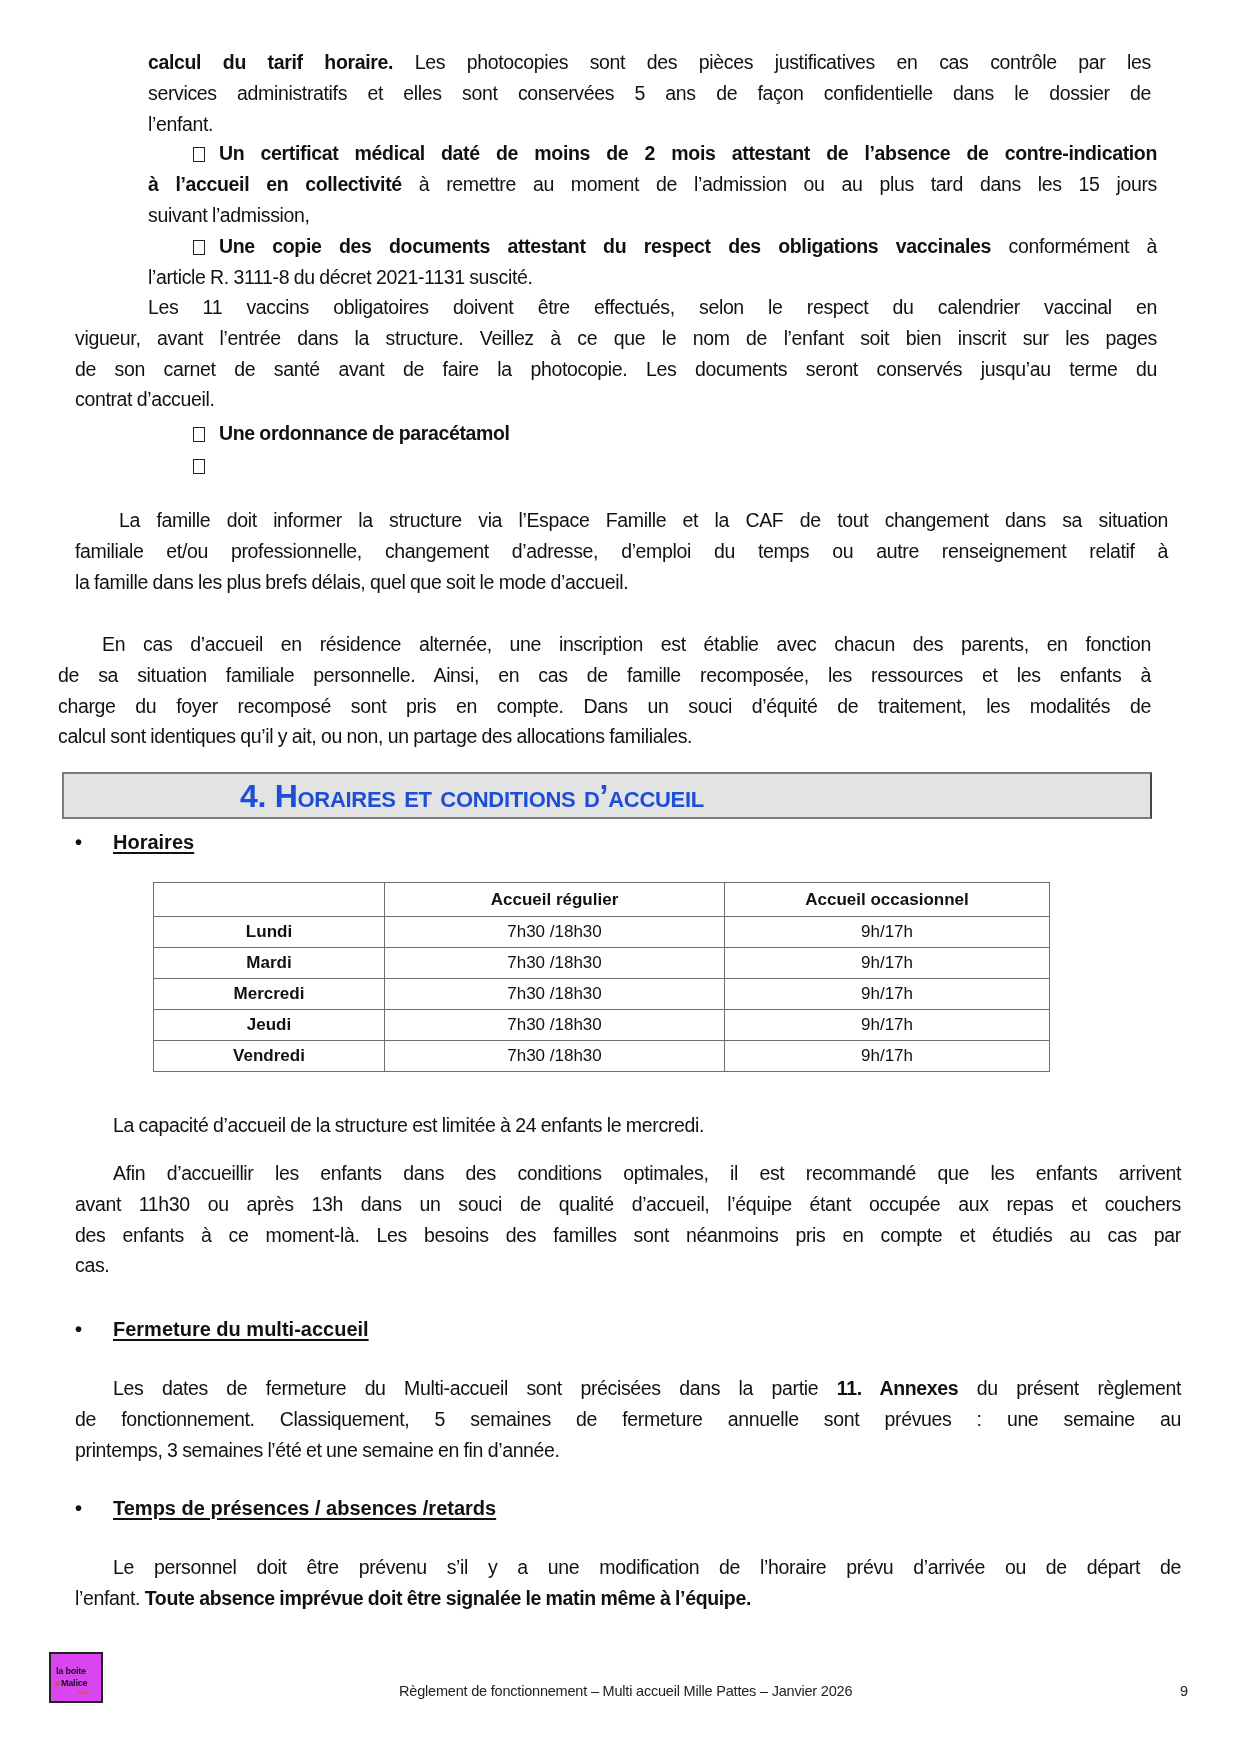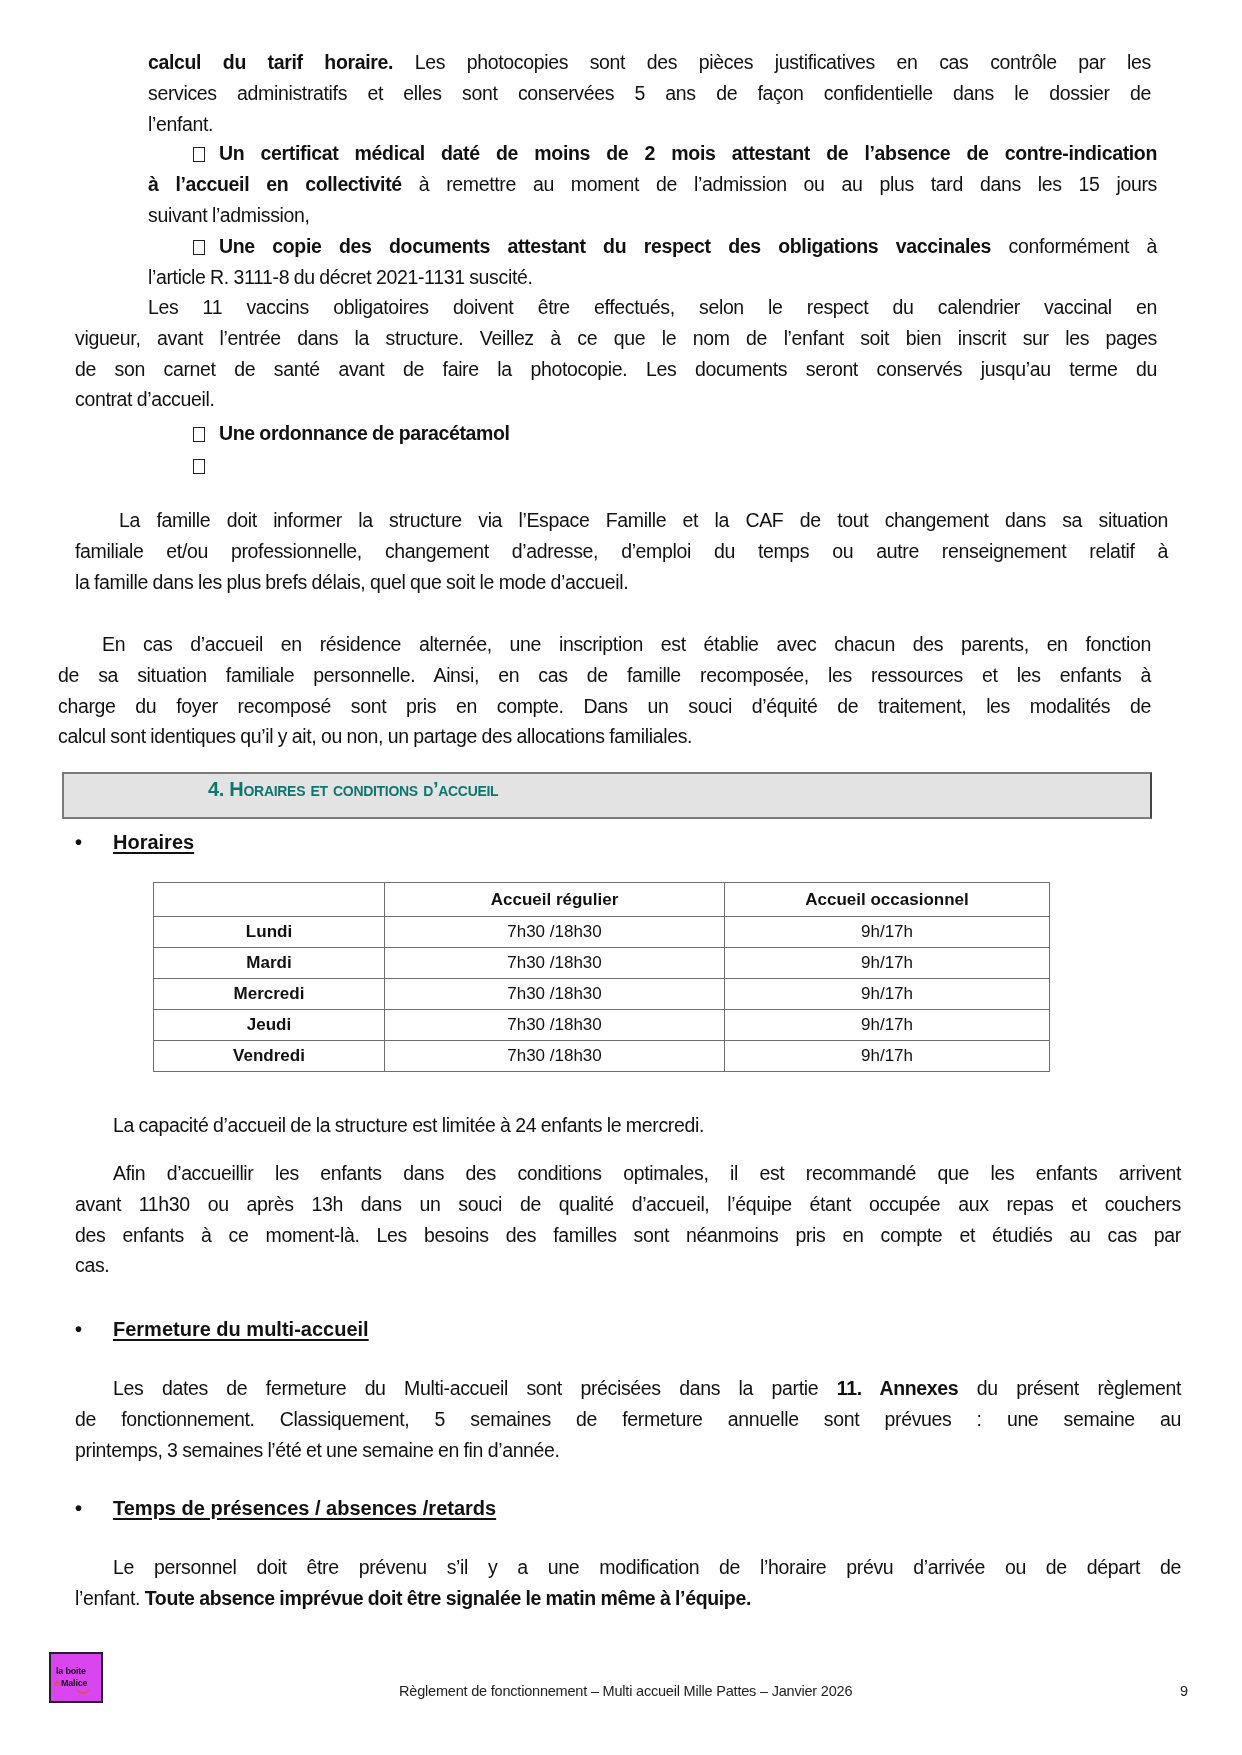--- a/index.html
+++ b/index.html
@@ -8,22 +8,22 @@
   .page { position: absolute; left: 0; top: 0; width: 1242px; height: 1755px; }
   .blk { position: absolute; font-size: 19.5px; line-height: 30.8px; text-align: justify;
          letter-spacing: -0.35px; word-spacing: -0.5px; }
   .blk .ln { display: block; white-space: nowrap; text-align-last: justify; height: 30.8px; }
   .blk .ln.last { text-align-last: left; }
   b, .b { font-weight: bold; }
   .chk { display: inline-block; width: 12px; height: 15px; border: 1px solid #222;
          vertical-align: -2px; margin-right: 14px; box-sizing: border-box; }
   .heading-box { position: absolute; left: 62px; top: 772px; width: 1090px; height: 47px;
          background: #e3e3e3; border: 2px solid #7a7a7a; border-right-color: #444; box-sizing: border-box; }
-  .heading-text { position: absolute; left: 144px; top: 4px; font-size: 20px; font-weight: bold;
-         font-variant: small-caps; letter-spacing: -0.3px; color: #0f766e; white-space: nowrap; }
+  .heading-text { position: absolute; left: 176px; top: 4px; font-size: 32px; font-weight: bold;
+         font-variant: small-caps; letter-spacing: -0.3px; color: #1d4ed8; white-space: nowrap; }
   .sub { position: absolute; font-size: 20px; font-weight: bold; white-space: nowrap; }
   .sub .bullet { position: absolute; left: 0; top: 0; }
   .sub .label { position: absolute; left: 38px; top: 0; text-decoration: underline; text-underline-offset: 3px; }
   table.sched { position: absolute; left: 153px; top: 882px; border-collapse: collapse;
          font-size: 17px; }
   table.sched td { border: 1.5px solid #6f6f6f; height: 30px; padding: 0; text-align: center; vertical-align: middle; line-height: 28px; }
   table.sched td.day { font-weight: bold; }
   table.sched td.hdr { font-weight: bold; height: 33px; }
   .footer-logo { position: absolute; left: 49px; top: 1652px; width: 54px; height: 51px;
          border: 2px solid #222; box-sizing: border-box; background: #d946ef; }

